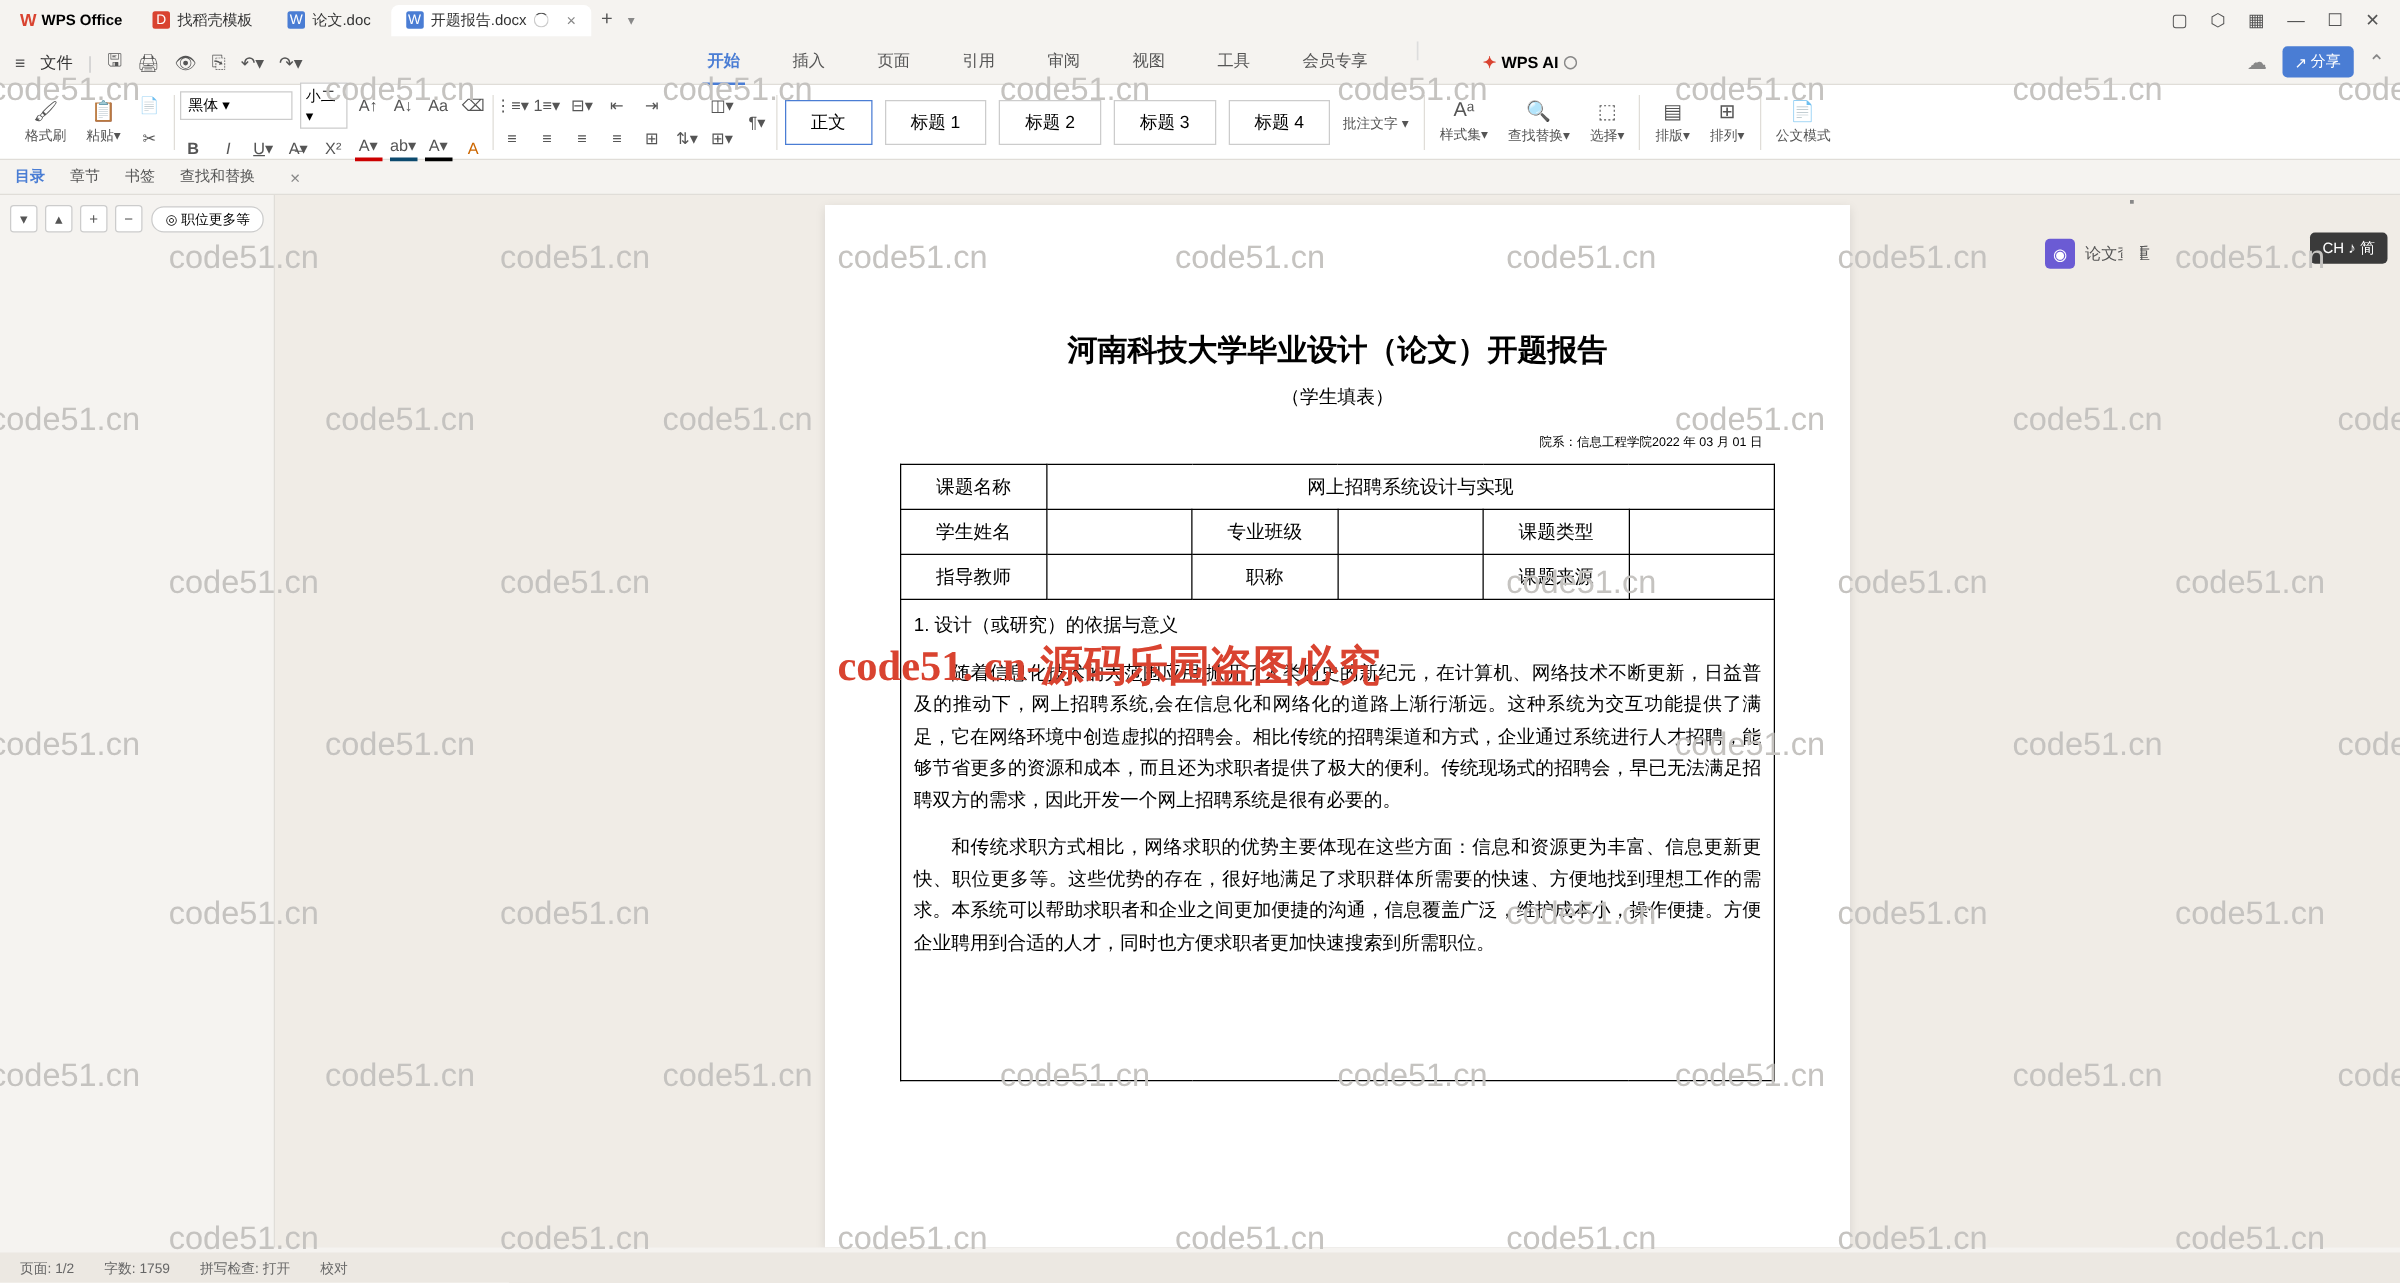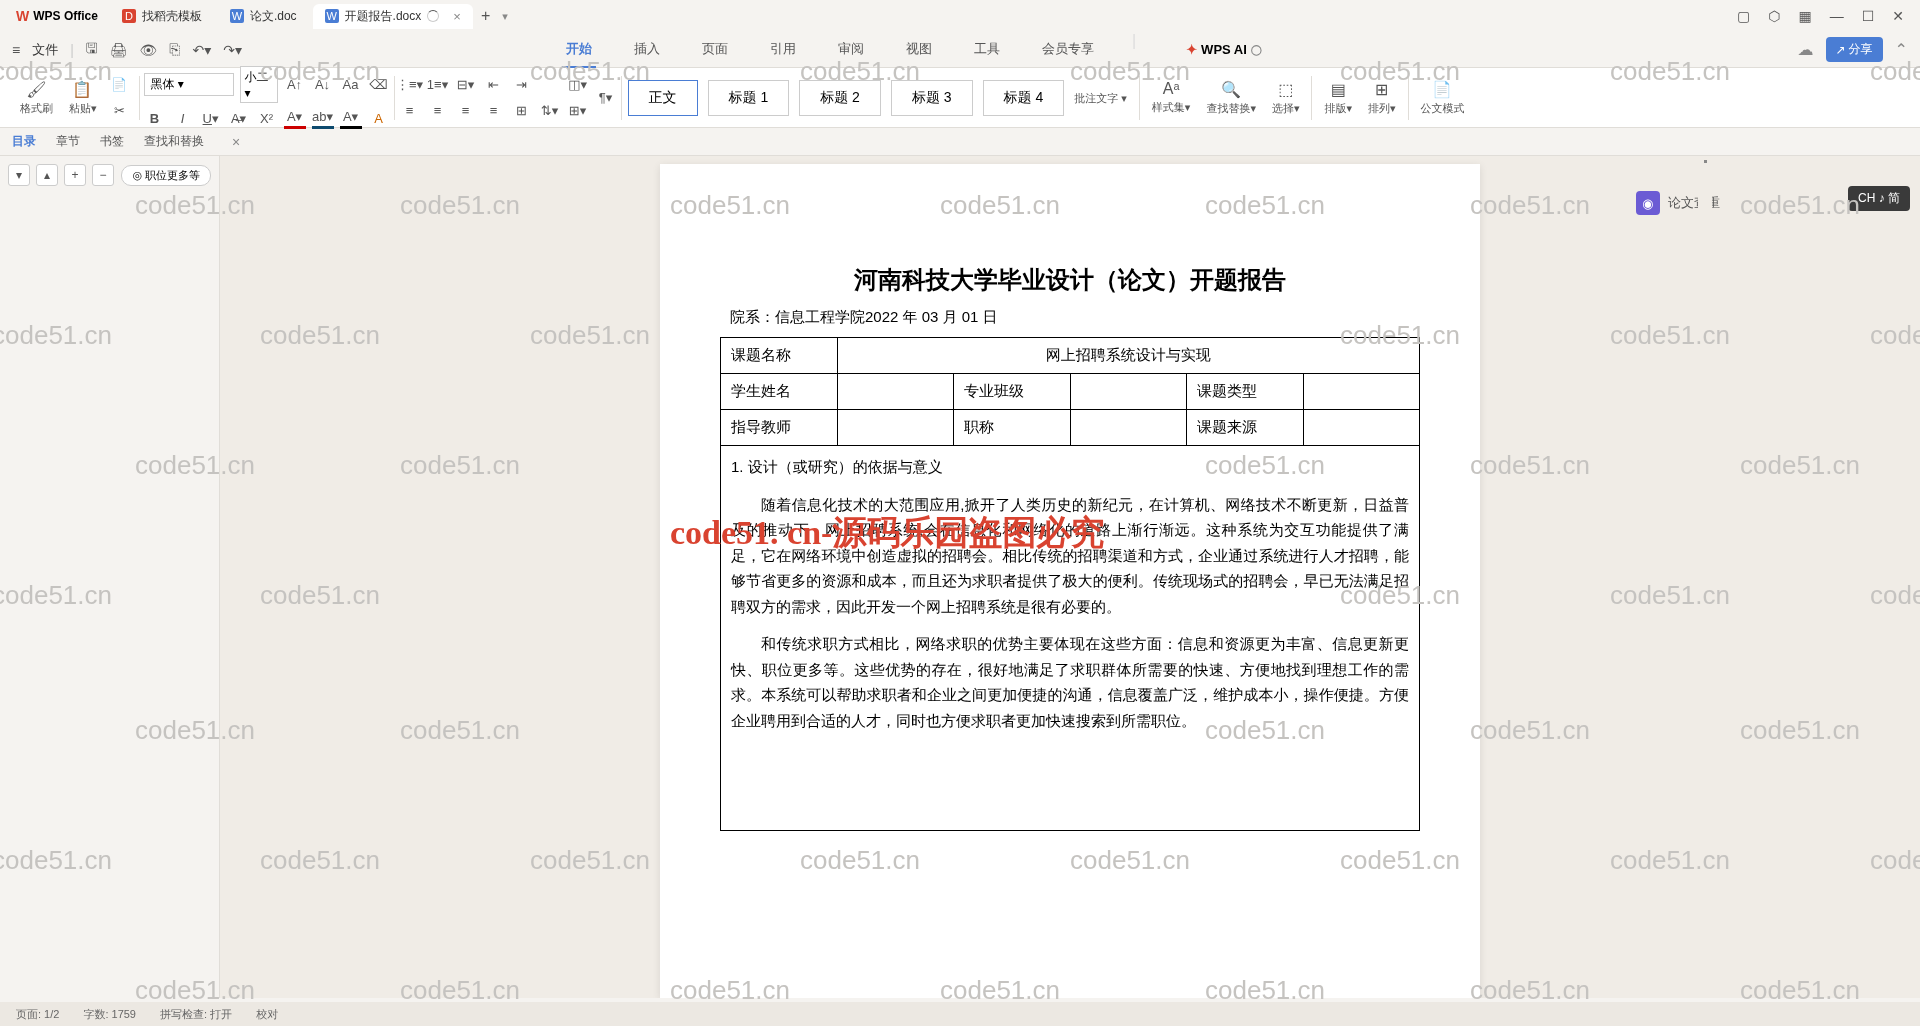--- a/index.html
+++ b/index.html
@@ -45,24 +45,24 @@
 .nav-close{color:#888;font-size:14px;margin-left:8px}
 .main{display:flex;height:calc(100% - 184px);position:relative}
 .sidebar{width:220px;background:#f5f3f0;padding:8px;border-right:1px solid #e0ddd8}
 .sb-tools{display:flex;gap:6px;align-items:center}
 .sb-btn{width:22px;height:22px;border:1px solid #ccc;border-radius:3px;display:inline-flex;align-items:center;justify-content:center;font-size:12px;background:#fff;color:#555}
 .smart-toc{border:1px solid #ccc;border-radius:10px;padding:2px 10px;font-size:11px;margin-left:auto;background:#fff;display:flex;align-items:center;gap:3px}
 .doc-area{flex:1;background:#f0ece6;overflow:auto;position:relative;display:flex;justify-content:center;padding-top:8px}
 .page{width:820px;background:#fff;box-shadow:0 2px 8px rgba(0,0,0,0.1);padding:100px 60px;font-family:SimSun,serif;position:relative}
 .doc-title{text-align:center;font-size:24px;font-weight:bold;margin-bottom:12px}
 .doc-sub{text-align:center;font-size:15px;margin-bottom:20px}
-.doc-meta{display:flex;justify-content:flex-start;font-size:15px;margin-bottom:10px;padding:0 10px}
+.doc-meta{display:flex;justify-content:flex-end;font-size:10px;margin-bottom:10px;padding:0 10px}
 table.form{width:100%;border-collapse:collapse}
 table.form td{border:1px solid #000;padding:8px 10px;font-size:15px;vertical-align:top}
-table.form td.lbl{text-align:left;width:110px}
+table.form td.lbl{text-align:center;width:110px}
 .body-text{font-size:15px;line-height:1.7;text-align:justify}
 .body-text p{text-indent:2em;margin:12px 0}
 .watermark{position:absolute;color:#c5c3c0;font-size:26px;font-weight:normal;pointer-events:none;z-index:5;font-family:Arial}
 .red-wm{position:absolute;color:#d94330;font-size:34px;font-weight:bold;pointer-events:none;z-index:6;font-family:SimSun}
 .right-tools{position:absolute;right:200px;top:35px;display:flex;align-items:center;gap:8px}
 .check-btn{background:#6b5bd4;color:#fff;width:24px;height:24px;border-radius:4px;display:inline-flex;align-items:center;justify-content:center;font-size:13px}
 .check-label{font-size:13px;color:#555}
 .ime{position:absolute;right:10px;top:30px;background:#3a3a3a;color:#fff;padding:4px 10px;border-radius:4px;font-size:12px;display:flex;align-items:center;gap:6px}
 .scroll-track{width:14px;background:#f0ece6;position:absolute;right:208px;top:0;bottom:0}
 .status{position:absolute;bottom:0;left:0;right:0;height:24px;background:#ece8e2;display:flex;align-items:center;padding:0 16px;font-size:11px;color:#666;gap:24px}
@@ -270,20 +270,21 @@
     </div>
     <div class="ime">
         <span>CH ♪ 简</span>
       </div>
     <div class="scroll-track">
         <div style="width:3px;height:3px;background:#888;margin:4px auto"></div>
       </div>
 
     <div class="page">
       <div class="doc-title">河南科技大学毕业设计（论文）开题报告</div>
+      <div class="doc-sub">（学生填表）</div>
       <div class="doc-meta">
         <span><span>院系：</span><span>信息工程学院</span></span>
         <span>2022 年 03 月 01 日</span>
       </div>
       <table class="form">
         <tbody>
             <tr>
           <td class="lbl">课题名称</td>
           <td colspan="5" style="text-align:center">网上招聘系统设计与实现</td>
         </tr>

